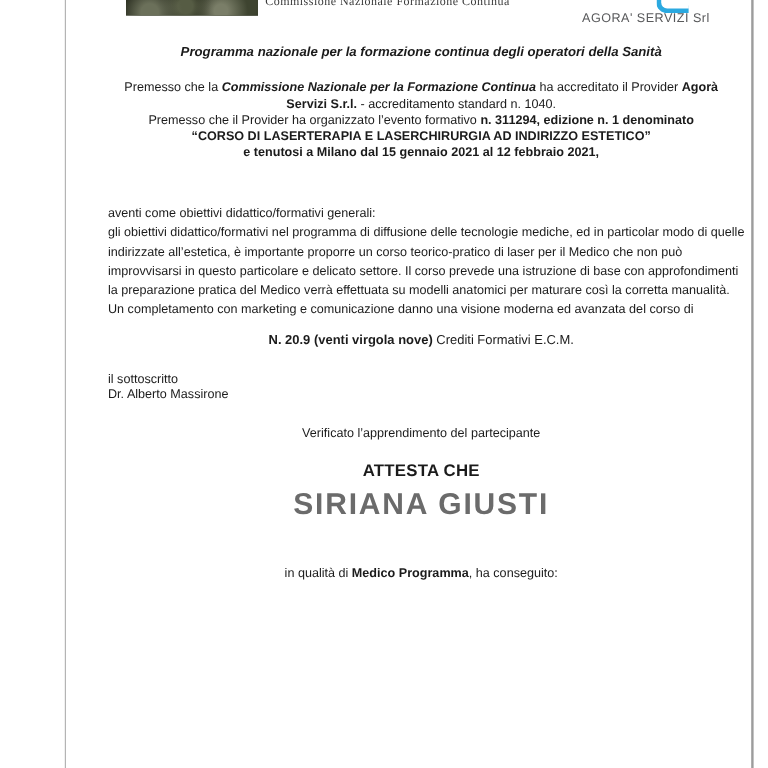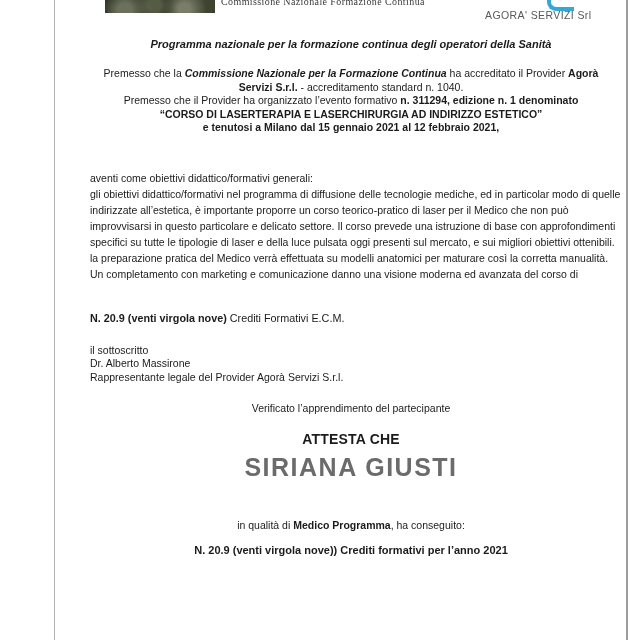--- a/index.html
+++ b/index.html
@@ -40,21 +40,21 @@
   .content { position:absolute; left:90px; top:38px; width:522px; }
   .doc-title { font-size:11px; font-weight:bold; font-style:italic; text-align:center; }
   .p-center  { text-align:center; font-size:10.5px; line-height:13.5px; }
   .p-accred  { margin-top:17px; }
   .p-event   { margin-top:0; }
   .bold      { font-weight:bold; }
   .bold-italic { font-weight:bold; font-style:italic; }
   .objectives { margin-top:35px; font-size:10.5px; line-height:16px; text-align:left; }
   .obj-line   { white-space:nowrap; }
   .italic-line { font-style:italic; }
-  .credits-ecm { margin-top:30px; font-size:10.8px; }
+  .credits-ecm { margin-top:12px; text-align:center; font-size:10.8px; }
   .signatory   { margin-top:20px; font-size:10.5px; line-height:13.5px; }
   .verification { margin-top:18px; text-align:center; font-size:10.5px; }
   .attesta { margin-top:17px; text-align:center; font-size:14px; font-weight:bold; letter-spacing:0.2px; }
   .participant-name {
     margin-top:6px; text-align:center; font-size:25px; font-weight:bold;
     letter-spacing:1.5px; color:#6b6b6b;
   }
   .qualification { margin-top:37px; text-align:center; font-size:10.5px; }
   .credits-final { margin-top:13px; text-align:center; font-size:11px; font-weight:bold; }
 </style>
@@ -82,41 +82,38 @@
       <span>Premesso che il Provider ha organizzato l’evento formativo </span><span class="bold">n. 311294, edizione n. 1 denominato</span>
       <div class="bold">“CORSO DI LASERTERAPIA E LASERCHIRURGIA AD INDIRIZZO ESTETICO”</div>
       <div class="bold">e tenutosi a Milano dal 15 gennaio 2021 al 12 febbraio 2021,</div>
     </div>
 
     <div class="objectives">
       <div class="obj-line">aventi come obiettivi didattico/formativi generali:</div>
       <div class="obj-line">gli obiettivi didattico/formativi nel programma di diffusione delle tecnologie mediche, ed in particolar modo di quelle</div>
       <div class="obj-line">indirizzate all’estetica, è importante proporre un corso teorico-pratico di laser per il Medico che non può</div>
       <div class="obj-line">improvvisarsi in questo particolare e delicato settore. Il corso prevede una istruzione di base con approfondimenti</div>
-      <div class="obj-line">specifici su tutte le tipologie di laser e della luce pulsata oggi presenti sul mercato, e sui migliori obiettivi ottenibili.</div>
       <div class="obj-line">la preparazione pratica del Medico verrà effettuata su modelli anatomici per maturare così la corretta manualità.</div>
       <div class="obj-line">Un completamento con marketing e comunicazione danno una visione moderna ed avanzata del corso di</div>
     </div>
 
     <div class="credits-ecm">
       <span class="bold">N. 20.9 (venti virgola nove)</span><span> Crediti Formativi E.C.M.</span>
     </div>
 
     <div class="signatory">
       <div>il sottoscritto</div>
       <div>Dr. Alberto Massirone</div>
-      <div>Rappresentante legale del Provider Agorà Servizi S.r.l.</div>
     </div>
 
     <div class="verification">Verificato l’apprendimento del partecipante</div>
 
     <div class="attesta">ATTESTA CHE</div>
 
     <div class="participant-name" style="color: rgb(107, 107, 107);">SIRIANA GIUSTI</div>
 
     <div class="qualification">
       <span>in qualità di </span><span class="bold">Medico Programma</span><span>, ha conseguito:</span>
     </div>
 
-    <div class="credits-final">N. 20.9 (venti virgola nove)) Crediti formativi per l’anno 2021</div>
 
   </div>
 </div>
 
 </body></html>

